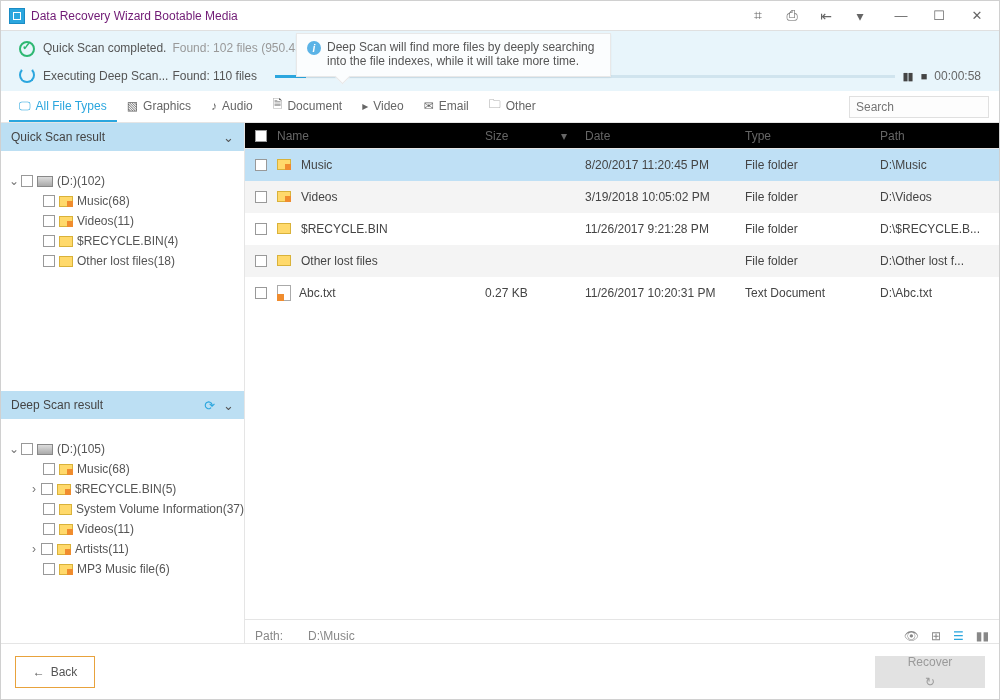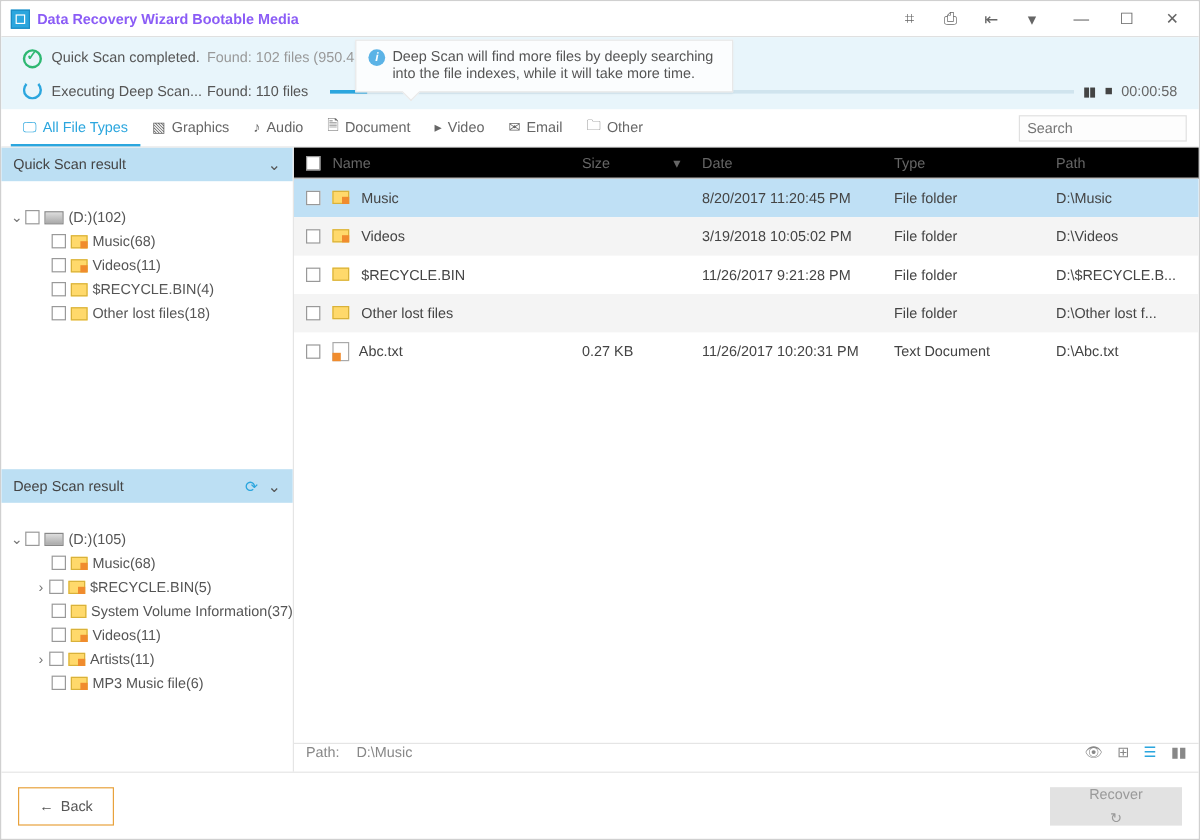--- a/index.html
+++ b/index.html
@@ -1,20 +1,20 @@
 <!DOCTYPE html>
 <html><head>
 <meta charset="utf-8">
 <style>
 * { margin: 0; padding: 0; box-sizing: border-box; font-family: "Segoe UI", Tahoma, sans-serif; font-size: 12px; }
 body { width: 1000px; height: 700px; background: #fff; border: 1px solid #d0d0d0; display: flex; flex-direction: column; overflow: hidden; }
 .titlebar { height: 30px; background: #fff; display: flex; align-items: center; padding: 0 8px; border-bottom: 1px solid #e0e0e0; }
 .titlebar .logo { width: 16px; height: 16px; background: #2ba6de; border: 1px solid #1a8bc4; margin-right: 6px; position: relative; }
 .titlebar .logo::after { content: ""; position: absolute; inset: 3px; border: 1px solid #fff; }
-.titlebar .title { color: #8b5cf6; font-weight: bold; }
+.titlebar .title { color: #701a75; }
 .titlebar .spacer { flex: 1; }
 .titlebar .tbicon { width: 18px; height: 18px; margin: 0 8px; color: #666; cursor: pointer; display: flex; align-items: center; justify-content: center; font-size: 14px; }
 .win-btn { width: 28px; height: 28px; display: flex; align-items: center; justify-content: center; color: #666; cursor: pointer; font-size: 13px; margin-left: 10px;}
 .status-area { background: #e8f5fb; padding: 10px 18px 8px 18px; position: relative; }
 .status-row1 { display: flex; color: #555; margin-bottom: 10px; }
 .check-circ { width: 16px; height: 16px; border: 2px solid #2eb872; border-radius: 50%; margin-right: 8px; position: relative; }
 .check-circ::after { content: "✓"; color: #2eb872; position: absolute; left: 1px; top: -3px; font-size: 11px; font-weight: bold; }
 .spin-circ { width: 16px; height: 16px; border: 2px solid #2ba6de; border-radius: 50%; border-top-color: transparent; margin-right: 8px; }
 .faded { color: #999; margin-left: 6px; }
 .status-row2 { display: flex; align-items: flex-end; color: #555; }
@@ -57,21 +57,21 @@
 .row:nth-child(even) { background: #f4f4f4; }
 .row.sel { background: #bfe0f5; }
 .row .name { width: 230px; display: flex; align-items: center; gap: 6px; padding-left: 10px; }
 .row .size { width: 100px; padding-left: 10px; }
 .row .date { width: 160px; padding-left: 10px; }
 .row .type { width: 135px; padding-left: 10px; }
 .row .path { flex: 1; padding-left: 10px; white-space: nowrap; overflow: hidden; text-overflow: ellipsis; }
 .fileico { width: 14px; height: 16px; background: #fff; border: 1px solid #aaa; position: relative; margin-right: 2px;}
 .fileico::after { content:""; position:absolute; left:-1px; bottom:-1px; width:7px; height:7px; background:#f08c2e; }
 .striped { flex:1; background: repeating-linear-gradient(#fff 0 32px, #f4f4f4 32px 64px); }
-.pathbar { height: 24px; border-top: 1px solid #e5e5e5; display: flex; align-items: flex-start; padding: 0 10px; color: #888; gap: 14px; }
+.pathbar { height: 24px; border-top: 1px solid #e5e5e5; display: flex; align-items: flex-end; padding: 0 10px; color: #888; gap: 25px; }
 .pathbar .vicons { margin-left: auto; display: flex; gap: 12px; color: #888; }
 .pathbar .vicons span { cursor: pointer; }
 .pathbar .vicons .act { color: #2ba6de; }
 .footer { height: 56px; border-top: 1px solid #e5e5e5; display: flex; align-items: center; padding: 0 14px; }
 .btn-back { border: 1px solid #e8a23c; background: #fff; color: #555; height: 32px; width: 80px; display: flex; align-items: center; justify-content: center; gap: 6px; cursor: pointer; }
 .btn-recover { margin-left: auto; height: 32px; width: 110px; background: #e2e2e2; color: #9a9a9a; display: flex; align-items: center; justify-content: center; gap: 6px; cursor: default; flex-direction: column; }
 </style>
 </head>
 <body>
 

